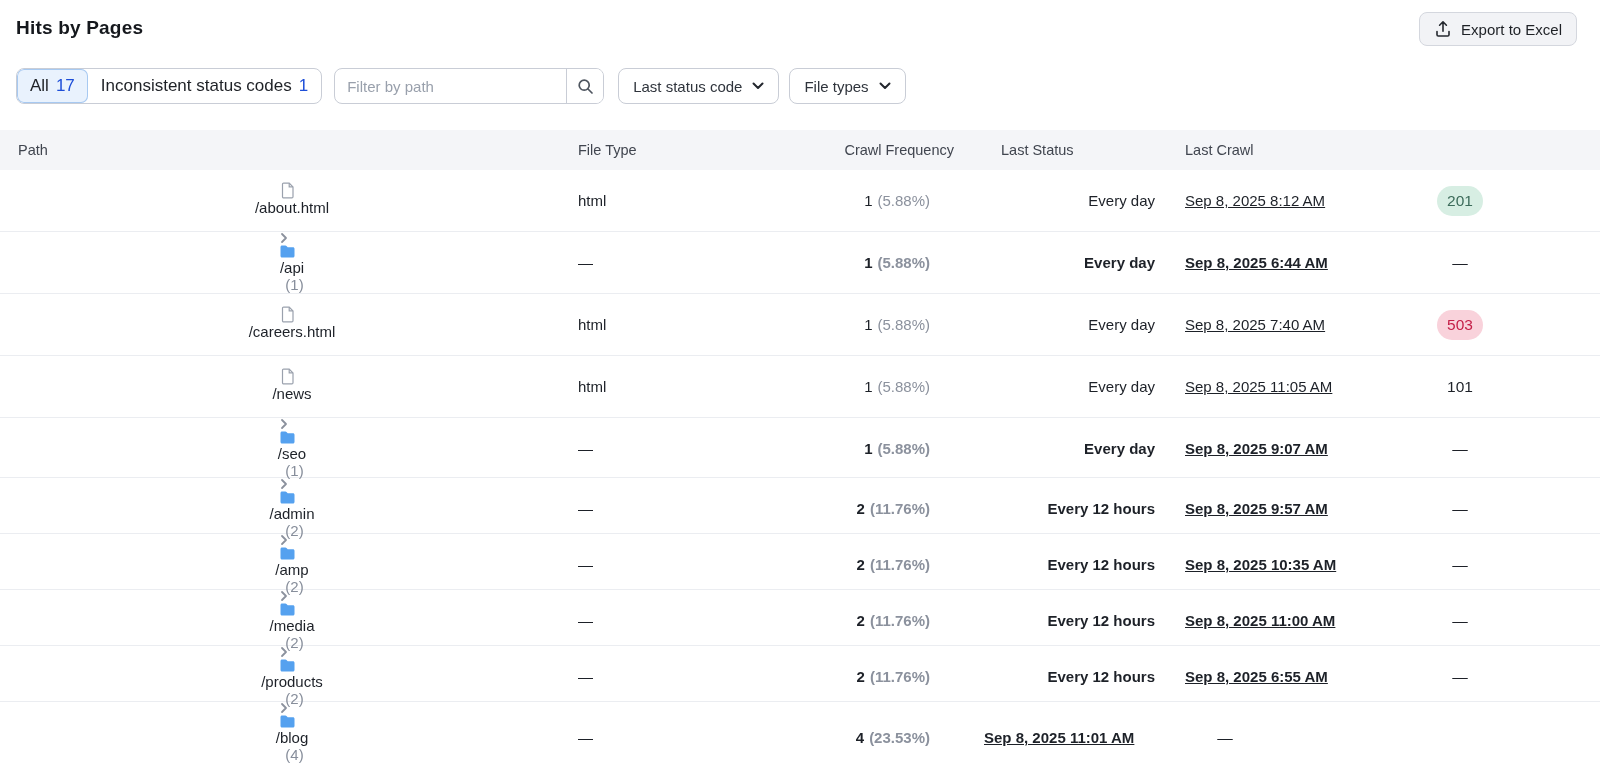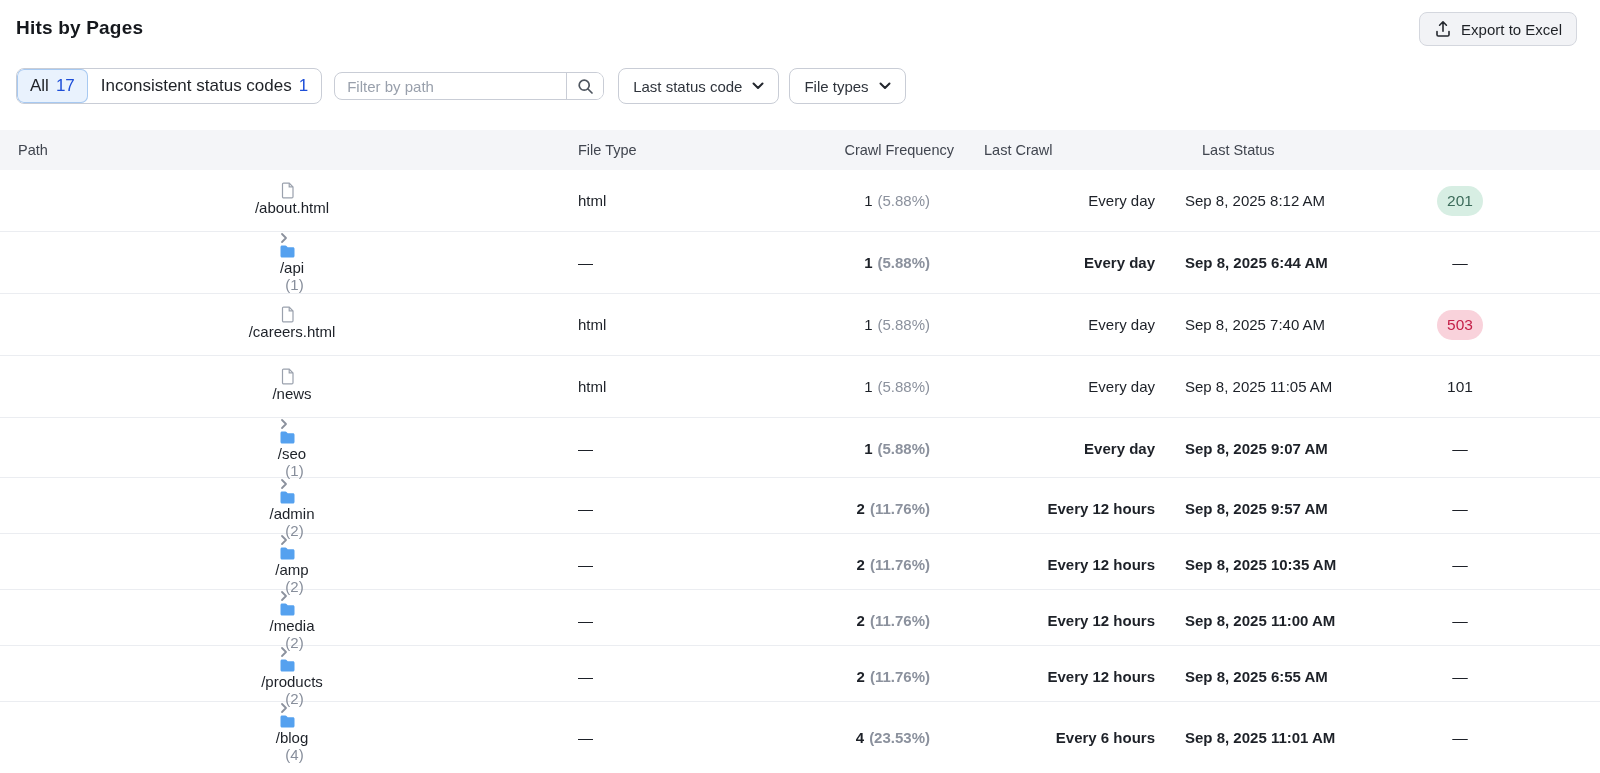--- a/index.html
+++ b/index.html
@@ -13,21 +13,21 @@
   .topbar { position:relative; height:130px; background:#fff; }
   .page-title { position:absolute; left:16px; top:17px; margin:0; font-size:19px; font-weight:700; letter-spacing:.2px; color:#15181d; }
   .export-btn { position:absolute; right:23px; top:12px; height:34px; display:flex; align-items:center; gap:9px; padding:0 14px; background:#f2f3f6; border:1px solid #d4d7de; border-radius:8px; font-size:15px; font-family:inherit; color:#1e2126; cursor:pointer; }
 
   .filterbar { position:absolute; left:16px; top:68px; display:flex; align-items:center; }
   .seg { display:flex; align-items:stretch; border:1px solid #c9cdd6; border-radius:8px; height:36px; background:#fff; margin-right:12px; overflow:hidden; }
   .seg-item { display:flex; align-items:center; gap:7px; padding:0 13px; font-size:17px; color:#1e2126; cursor:pointer; border-radius:7px; white-space:nowrap; }
   .seg-item.selected { background:#e9f2fd; box-shadow:inset 0 0 0 1px #a7c9f1; }
   .seg-count { color:#1d4ed8; }
 
-  .search-group { display:flex; height:28px; width:270px; border:1px solid #c9cdd6; border-radius:8px; margin-right:14px; overflow:hidden; background:#fff; }
+  .search-group { display:flex; height:36px; width:270px; border:1px solid #c9cdd6; border-radius:8px; margin-right:14px; overflow:hidden; background:#fff; }
   .search-group input { flex:1; min-width:0; border:none; outline:none; padding:0 12px; font-size:15px; font-family:inherit; color:#1e2126; background:transparent; }
   .search-group input::placeholder { color:#99a0ac; }
   .search-btn { width:37px; border:none; border-left:1px solid #c9cdd6; background:#fff; display:flex; align-items:center; justify-content:center; cursor:pointer; }
 
   .dd { display:flex; align-items:center; gap:10px; height:36px; padding:0 14px; border:1px solid #c9cdd6; border-radius:8px; background:#fff; font-size:15px; font-family:inherit; color:#2f343c; margin-right:10px; cursor:pointer; white-space:nowrap; }
 
   
   .thead, .trow { display:grid; grid-template-columns:560px 174px 230px 201px 235px auto; }
   .thead { height:40px; background:#f4f5f8; font-size:14.5px; color:#40454f; }
   .th { display:flex; align-items:center; }
@@ -47,21 +47,21 @@
   .cell { display:flex; align-items:center; font-size:15px; color:#1d2128; }
   .c-path { padding-left:24px;flex-direction:column; }
   .chev { width:28px; display:flex; align-items:center; flex-shrink:0; }
   .chev.hiddenchev { visibility:hidden; }
   .ficon { margin-right:9px; display:flex; flex-shrink:0; }
   .pcount { margin-left:5px; color:#878e9b; }
   .c-filetype { padding-left:18px; }
   .c-hits { justify-content:flex-end; padding-right:34px; }
   .hits-pct { margin-left:5px; color:#8b919d; }
   .c-freq { justify-content:flex-end; padding-right:10px; }
-  .c-crawl { padding-left:20px; }
+  .c-crawl { padding-left:20px;text-decoration:underline; }
   .c-status { padding-left:37px; }
 
   .folder-row .hits-num, .folder-row .hits-pct, .folder-row .c-freq, .folder-row .c-crawl { font-weight:700; }
 
   .status-pill { min-width:46px; height:30px; line-height:30px; border-radius:15px; text-align:center; font-size:15.5px; display:inline-block; padding:0 3px; }
   .st-success { background:#d7eee3; color:#3c6b5a; }
   .st-error   { background:#f9d2db; color:#c41e47; }
   .st-plain, .st-none { background:transparent; color:#1d2128; min-width:46px; }
 </style>
 </head>
@@ -121,22 +121,22 @@
           </svg>
       </span>
     </button>
   </div>
 </div>
 
 <div class="thead">
   <div class="th th-path">Path</div>
   <div class="th th-filetype">File Type</div>
   <div class="th th-freq">Crawl Frequency</div>
+  <div class="th th-status">Last Status</div>
   <div class="th th-crawl">Last Crawl</div>
-  <div class="th th-status">Last Status</div>
 </div>
 
 <div id="tbody">
     <div class="trow file-row">
     <div class="cell c-path">
       <span class="chev hiddenchev">
         <svg width="12" height="12" viewBox="0 0 12 12">
             <path d="M4 2l4 4-4 4" fill="none" stroke="#8b919d" stroke-width="1.8" stroke-linecap="round" stroke-linejoin="round"></path>
           </svg>
       </span>
@@ -393,19 +393,18 @@
       </span>
 
       <span class="plabel">/blog</span>
       <span class="pcount">(4)</span>
     </div>
     <div class="cell c-filetype">—</div>
     <div class="cell c-hits">
       <span class="hits-num">4</span>
       <span class="hits-pct">(23.53%)</span>
     </div>
-    <div class="cell c-freq">Every 6 hours</div>
     <div class="cell c-crawl">Sep 8, 2025 11:01 AM</div>
     <div class="cell c-status">
       <span class="status-pill st-none">—</span>
     </div>
   </div>
   </div>
 
 </body></html>

